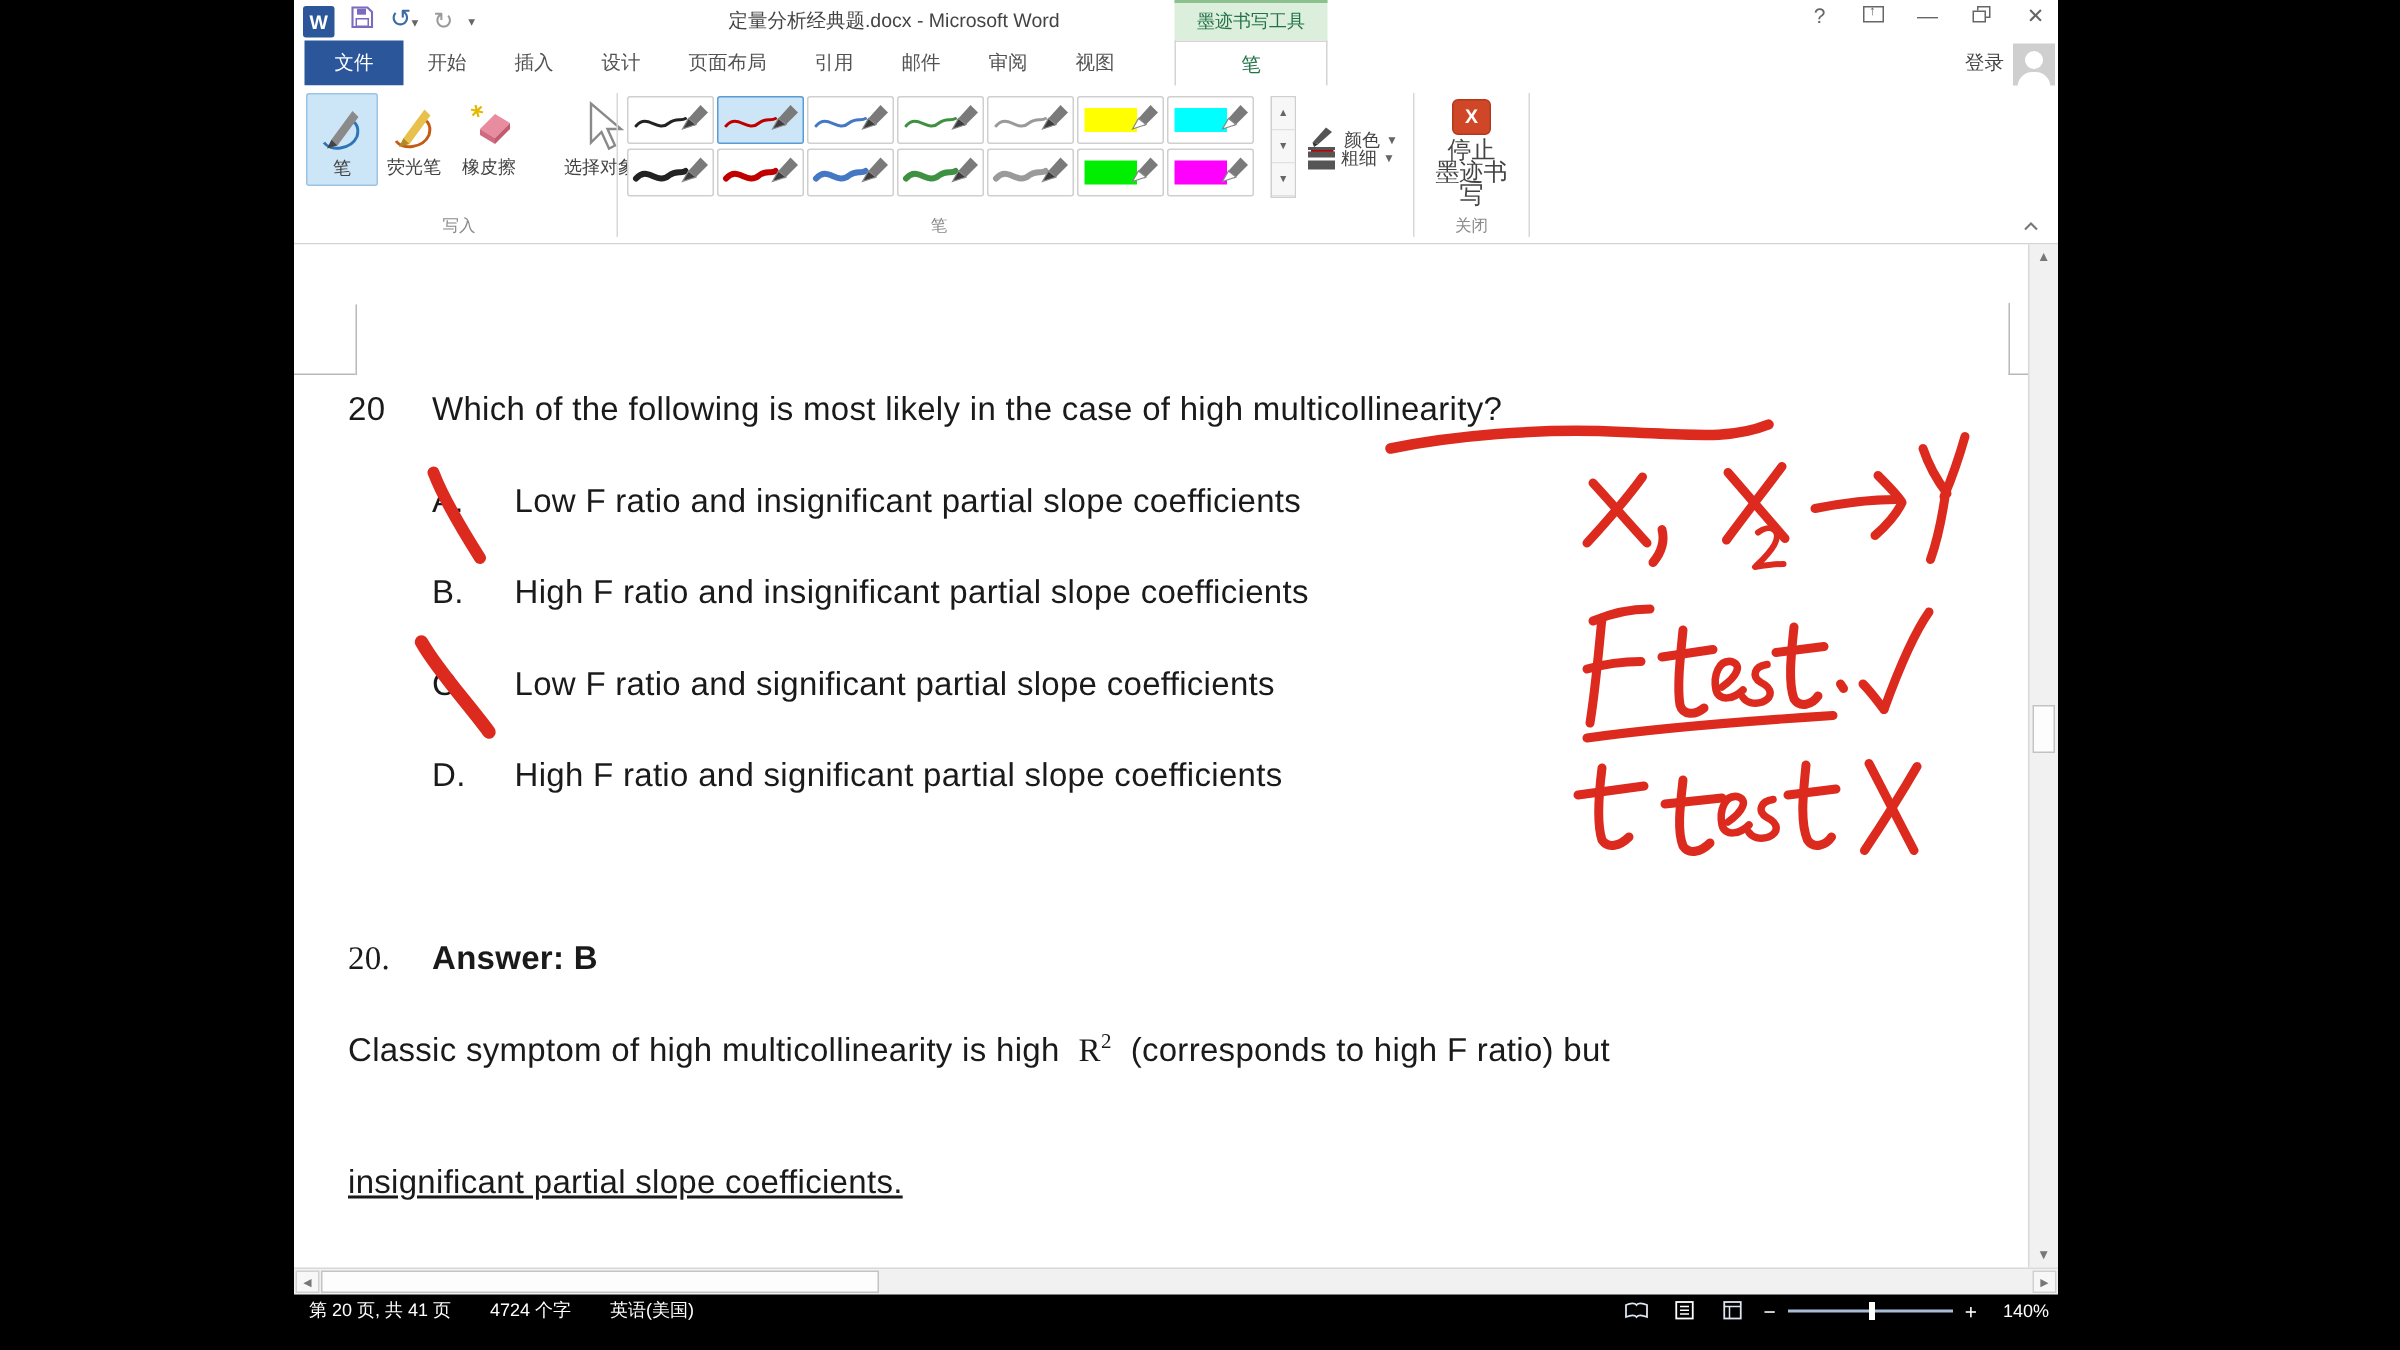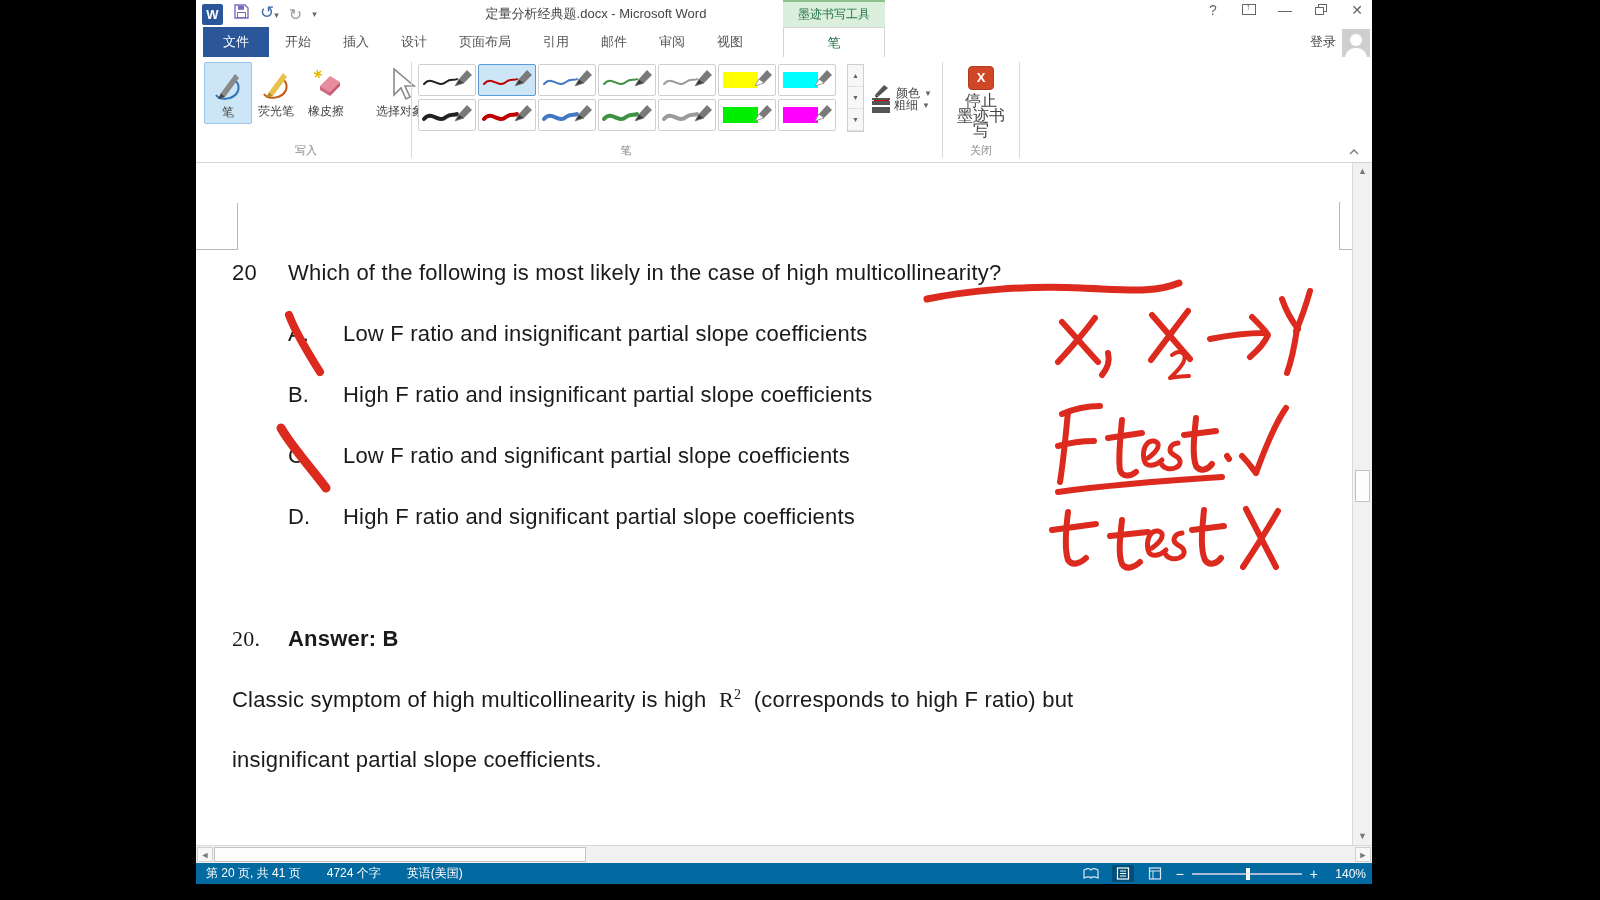--- a/index.html
+++ b/index.html
@@ -89,21 +89,21 @@
   .sb-arrow { position:absolute; left:0; width:100%; text-align:center; color:#777; font-size:9px; height:17px; line-height:17px; }
   #vthumb { position:absolute; left:2px; top:307px; width:15px; height:32px; background:#fdfdfd; border:1px solid #c3c3c3; }
   #hscroll { position:absolute; left:0; top:845px; width:1176px; height:18px; background:#f1f1f1; border-top:1px solid #d9d9d9; }
   #h-left { position:absolute; left:1px; top:1px; width:16px; height:15px; background:#f7f7f7; border:1px solid #d0d0d0;
             color:#777; font-size:9px; text-align:center; line-height:14px; }
   #h-right { position:absolute; right:1px; top:1px; width:16px; height:15px; background:#f7f7f7; border:1px solid #d0d0d0;
              color:#777; font-size:9px; text-align:center; line-height:14px; }
   #hthumb { position:absolute; left:18px; top:1px; width:372px; height:15px; background:#fdfdfd; border:1px solid #c3c3c3; }
 
   
-  #statusbar { position:absolute; left:0; top:863px; width:100%; height:21px; background:#0369a1;
+  #statusbar { position:absolute; left:0; top:863px; width:100%; height:21px; background:#000000;
                color:#fff; font-size:12px; display:flex; align-items:center; }
   #status-left { display:flex; gap:26px; padding-left:10px; }
   #status-right { position:absolute; right:6px; display:flex; align-items:center; gap:10px; }
   .view-ic { width:22px; height:17px; display:flex; align-items:center; justify-content:center; }
   .view-ic.sel { background:rgba(0,0,0,0.25); }
   .view-ic svg { display:block; }
   #zoom-slider { display:flex; align-items:center; gap:8px; }
   #zoom-track { position:relative; width:110px; height:2px; background:#a9bbd6; }
   #zoom-thumb { position:absolute; left:54px; top:-5px; width:4px; height:12px; background:#fff; }
   .zoom-pm { font-size:14px; line-height:14px; }
@@ -366,21 +366,21 @@
       </div>
 
     <div class="doc-text serif" style="left:36px; top:463px;">20.</div>
     <div class="doc-text" style="left:92px; top:463px; font-weight:bold;">Answer: B</div>
 
     <div class="doc-text" style="left:36px; top:524px;">
       <span>Classic symptom of high multicollinearity is high</span>&nbsp;
       <span class="serif"><span>R</span><sup class="rexp">2</sup></span>&nbsp;
       <span>(corresponds to high F ratio) but</span>
     </div>
-    <div class="doc-text" style="left:36px; top:584px;">insignificant partial slope coefficients.</div>
+    <div class="doc-text" style="left:36px; top:612px;text-decoration:underline;">insignificant partial slope coefficients.</div>
 
     <svg id="ink-svg" width="1156" height="682" viewBox="0 0 1156 682">
       <g stroke-width="7">
         <path d="M731 136 C770 128, 830 122, 885 125 C935 127, 958 130, 983 120"></path>
       </g>
       <g stroke-width="8">
         <path d="M93 152 C99 168, 112 190, 124 209"></path>
       </g>
       <g stroke-width="9">
         <path d="M85 265 C95 283, 116 306, 130 325"></path>

